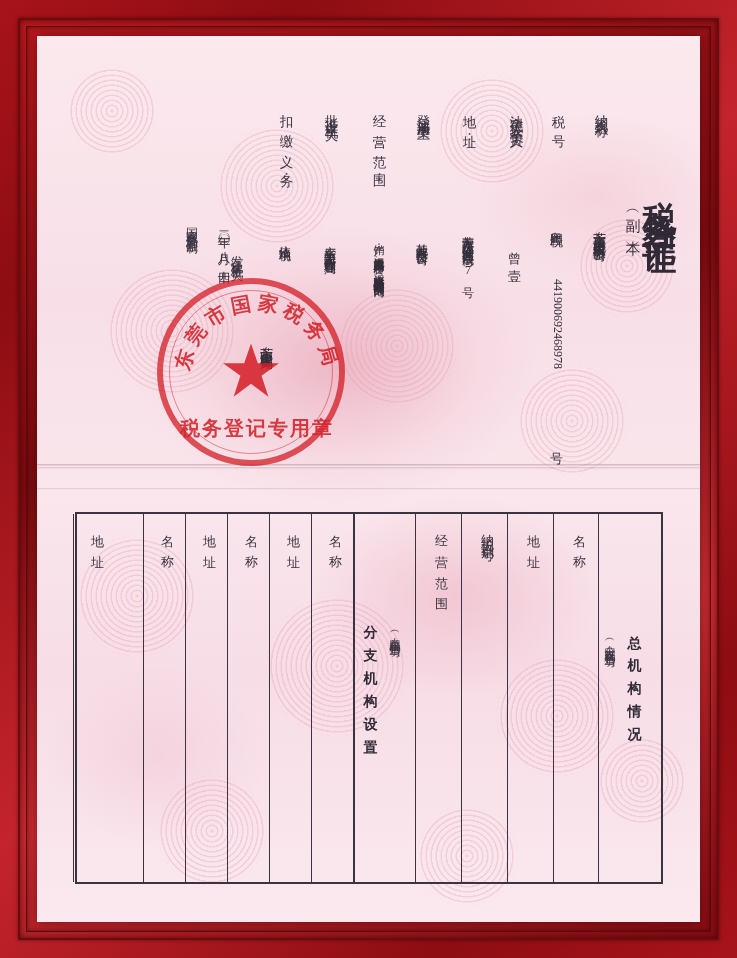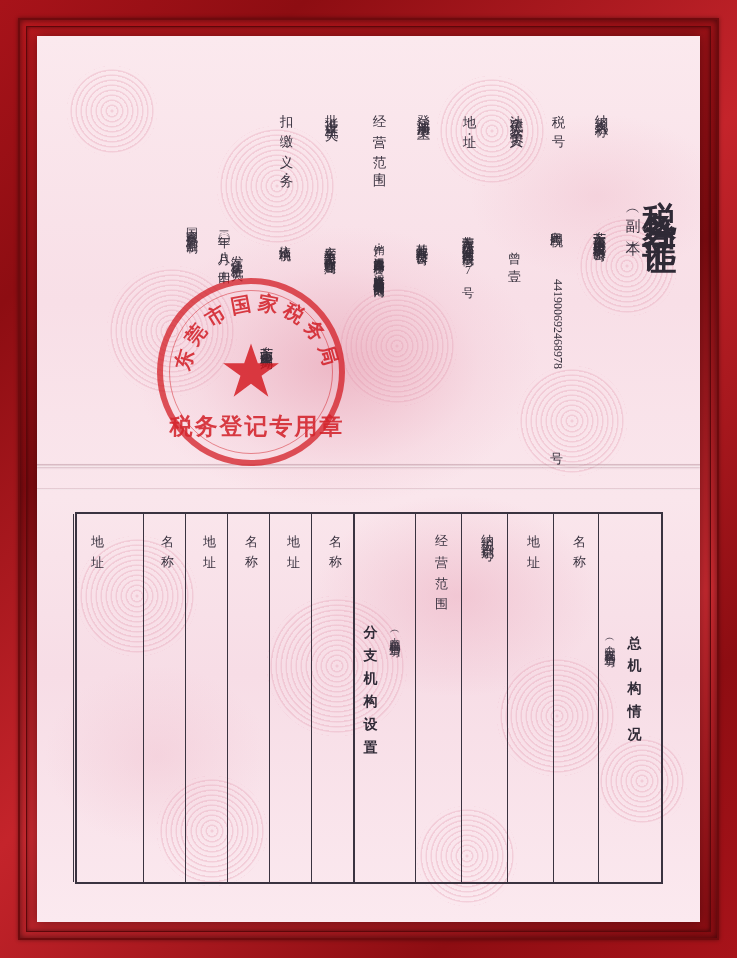--- a/index.html
+++ b/index.html
@@ -163,21 +163,21 @@
     fill: rgba(208,20,28,0.88);
     font-family: "Liberation Serif", serif;
     font-weight: bold;
   }
   #seal-bottom-text {
     position: absolute;
     left: 0;
     bottom: 18px;
     width: 188px;
     text-align: center;
-    font-size: 23px;
+    font-size: 20px;
     letter-spacing: 2px;
     font-weight: bold;
     color: rgba(208,20,28,0.88);
   }
 
   
   #table-wrap {
     position: absolute;
     left: 38px;
     top: 476px;

